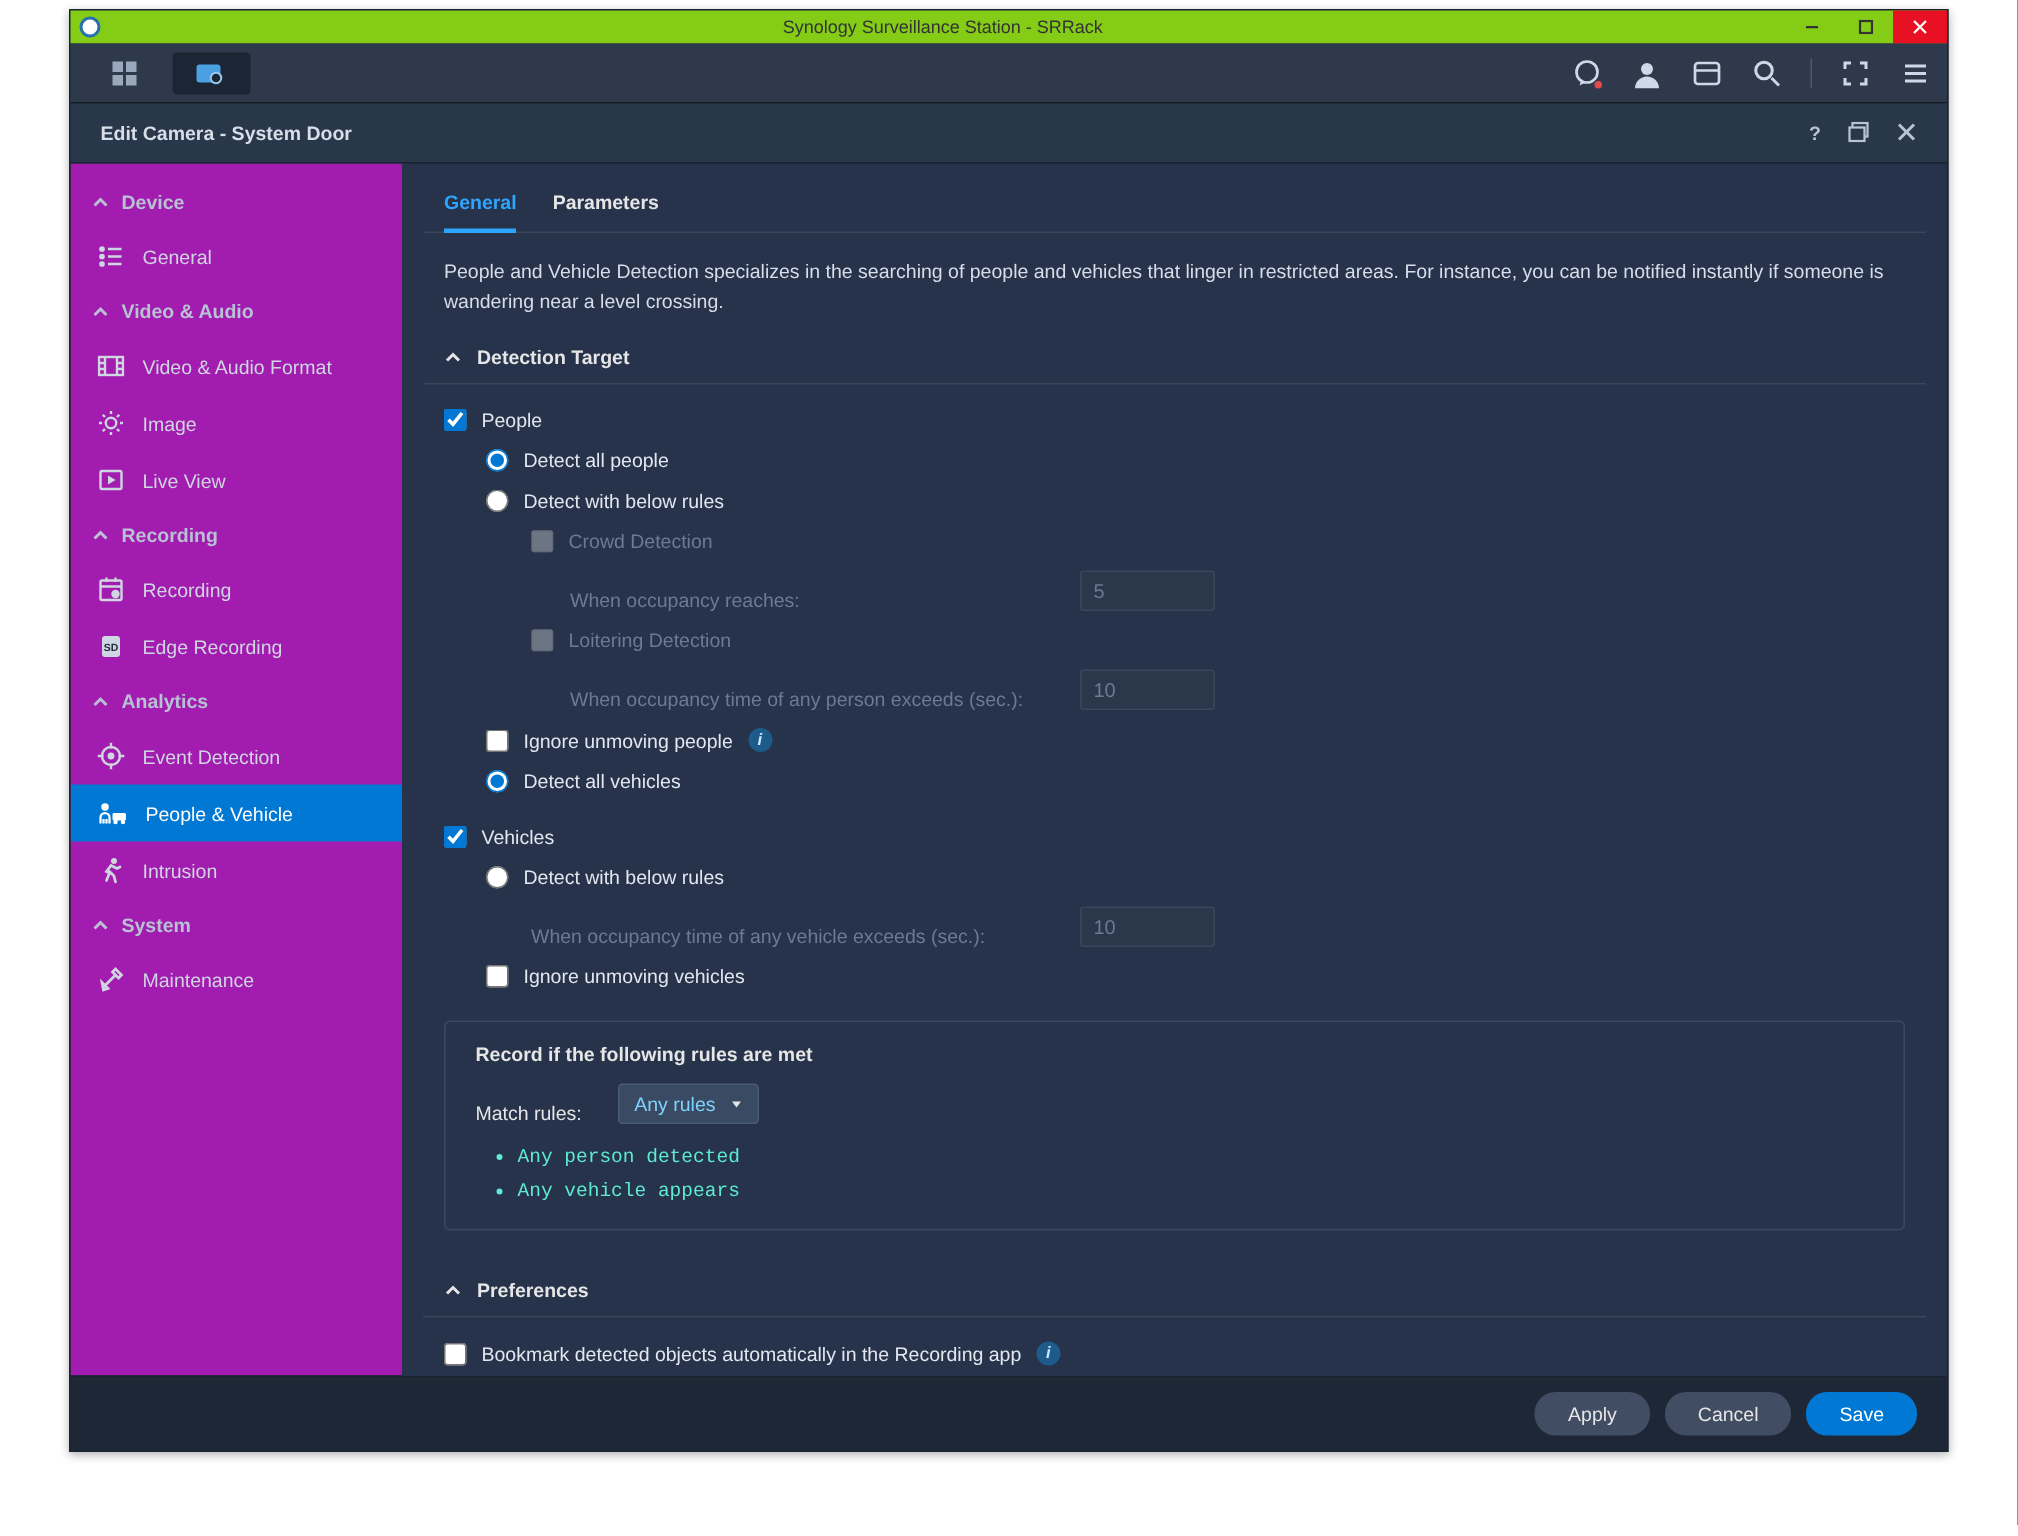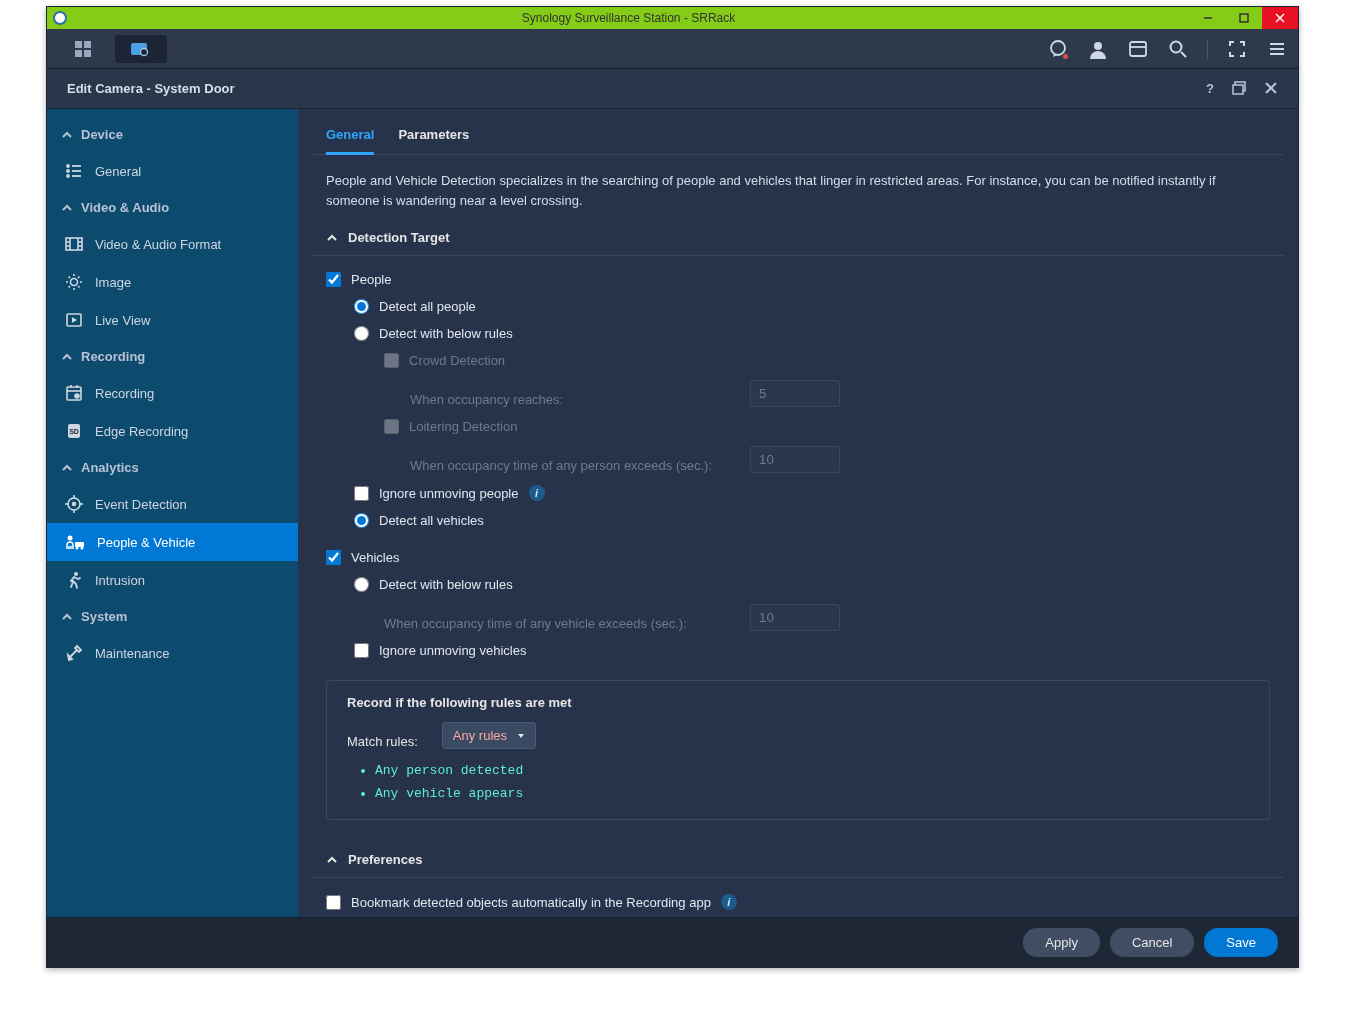--- a/index.html
+++ b/index.html
@@ -20,21 +20,21 @@
   .ttab.active { background:#1c2533; }
   .toolbar .ricons { display:flex; gap:18px; color:#d0d8e4; align-items:center;}
   .ricons .ico { width:22px; height:22px; display:flex; align-items:center; justify-content:center; cursor:pointer; position:relative;}
   .badge { position:absolute; bottom:0; right:0; width:7px; height:7px; background:#e24b4b; border-radius:50%; border:1px solid #2e3a4c;}
   
   .dialog-head { height:40px; background:#29374b; display:flex; align-items:center; justify-content:space-between; padding:0 20px; color:#d8dee8; font-weight:600; border-bottom:1px solid #1a2230;}
   .dialog-head .actions { display:flex; gap:18px; color:#b8c4d6; }
   .dialog-head .actions span { cursor:pointer; }
   
   .body { display:flex; flex:1; overflow:hidden;}
-  .sidebar { width:251px; background:#0c4a6e; overflow-y:auto; padding-top:8px;}
+  .sidebar { width:221px; background:#a21caf; overflow-y:auto; padding-top:8px;}
   .sec-head { display:flex; align-items:center; gap:8px; padding:10px 14px; color:#b8c2d4; font-weight:600; font-size:13px; cursor:pointer;}
   .sec-head svg { flex-shrink:0; }
   .nav-item { display:flex; align-items:center; gap:12px; padding:10px 14px 10px 18px; color:#cfd6e2; cursor:pointer; font-size:13px;}
   .nav-item.active { background:#0078d4; color:#fff; }
   .content { flex:1; background:#26334a; overflow-y:auto; padding:0 14px 0 14px;}
   
   .tabs { display:flex; gap:24px; padding:12px 14px 0 14px; border-bottom:1px solid #394559;}
   .tab { padding:6px 0 10px 0; color:#e6e6e6; font-weight:600; cursor:pointer; }
   .tab.active { color:#2ea6ff; border-bottom:3px solid #2ea6ff; margin-bottom:-1px;}
   .desc { padding:16px 14px 10px 14px; color:#d7dde9; font-size:13px; line-height:1.5;}
@@ -47,21 +47,21 @@
   .disabled { color:#6c7a92; }
   input[type=checkbox], input[type=radio] { width:15px; height:15px; accent-color:#0078d4; cursor:pointer;}
   input[type=checkbox]:disabled, input[type=radio]:disabled { cursor:default; opacity:0.5;}
   .field-label { flex:0 0 330px; }
   input.txt { background:#2f3c52; border:1px solid #414f66; color:#ccd4e3; padding:5px 8px; width:90px; border-radius:2px;}
   input.txt:disabled { color:#6c7a92; background:#2b374b; border-color:#39465c;}
   .info-icon { width:16px; height:16px; border-radius:50%; background:#1d5b8a; color:#cfe7ff; font-size:11px; display:inline-flex; align-items:center; justify-content:center; font-style:italic; font-weight:bold;}
   .rules-box { border:1px solid #3b495f; border-radius:4px; padding:14px 20px; margin:16px 0 6px 0;}
   .rules-box .title { font-weight:700; margin-bottom:12px; }
   .rules-box .matchrow { display:flex; align-items:flex-end; gap:24px; margin-bottom:10px;}
-  .dropdown { background:#3a4a63; border:1px solid #4a5b75; color:#fca5a5; padding:5px 10px; border-radius:3px; cursor:pointer; display:flex; align-items:center; gap:10px;}
+  .dropdown { background:#3a4a63; border:1px solid #4a5b75; color:#7dd3fc; padding:5px 10px; border-radius:3px; cursor:pointer; display:flex; align-items:center; gap:10px;}
   .rules-box ul { list-style:disc; padding-left:28px; color:#5eead4;font-family:Liberation Mono, monospace;}
   .rules-box li { padding:4px 0; }
   
   .footer { height:50px; display:flex; align-items:center; justify-content:flex-end; gap:10px; padding:0 20px; border-top:1px solid #1a2230;}
   .btn { padding:7px 22px; border-radius:14px; font-size:13px; cursor:pointer; border:none;}
   .btn.gray { background:#404d63; color:#e6e6e6; }
   .btn.primary { background:#0078d4; color:#fff; }
   svg { display:block; }
 </style>
 </head>

